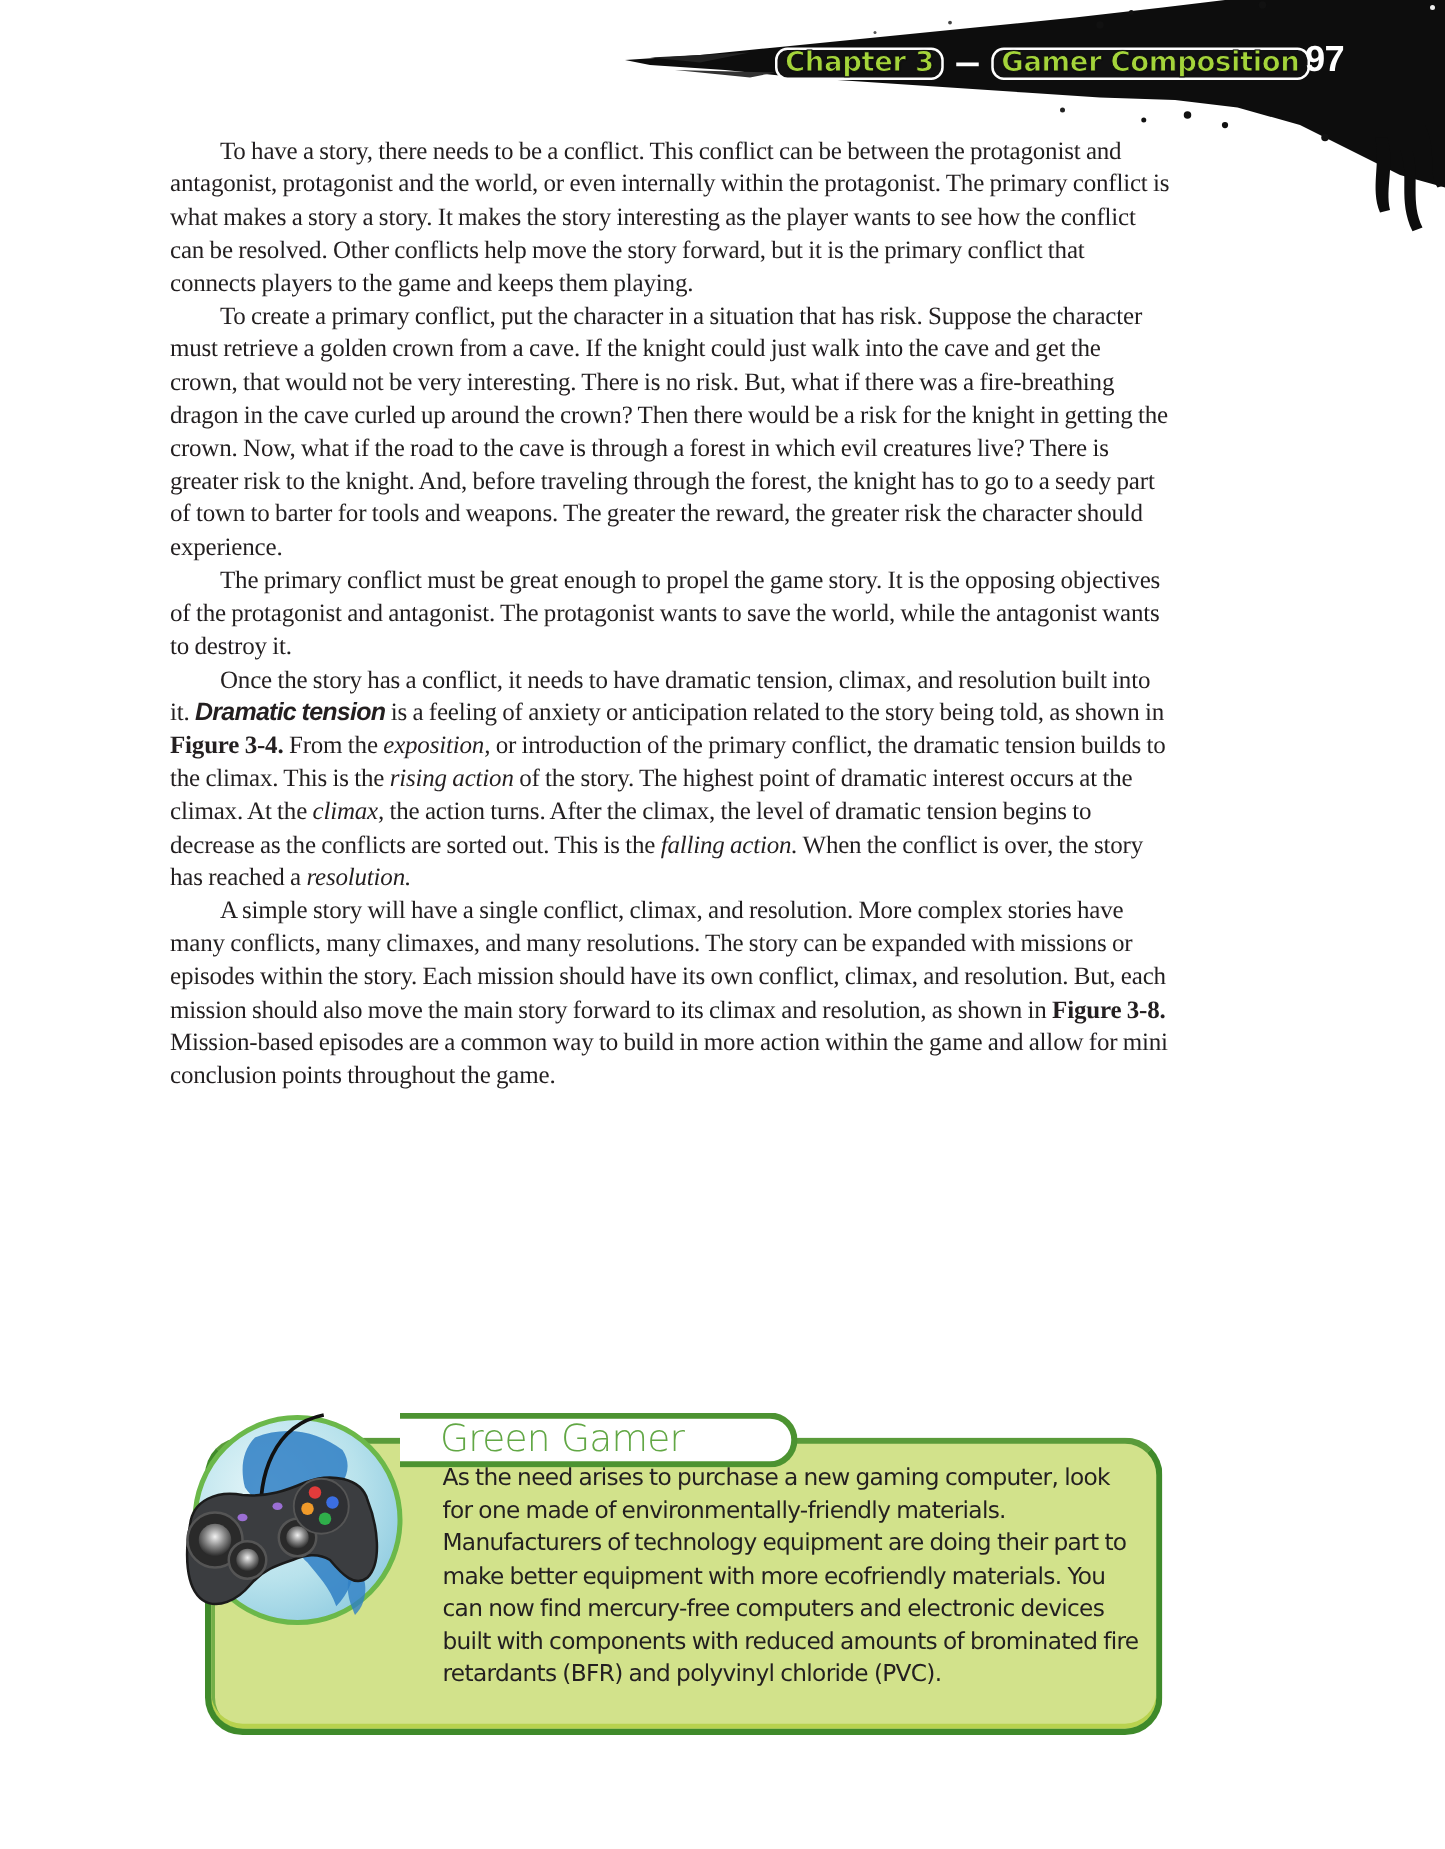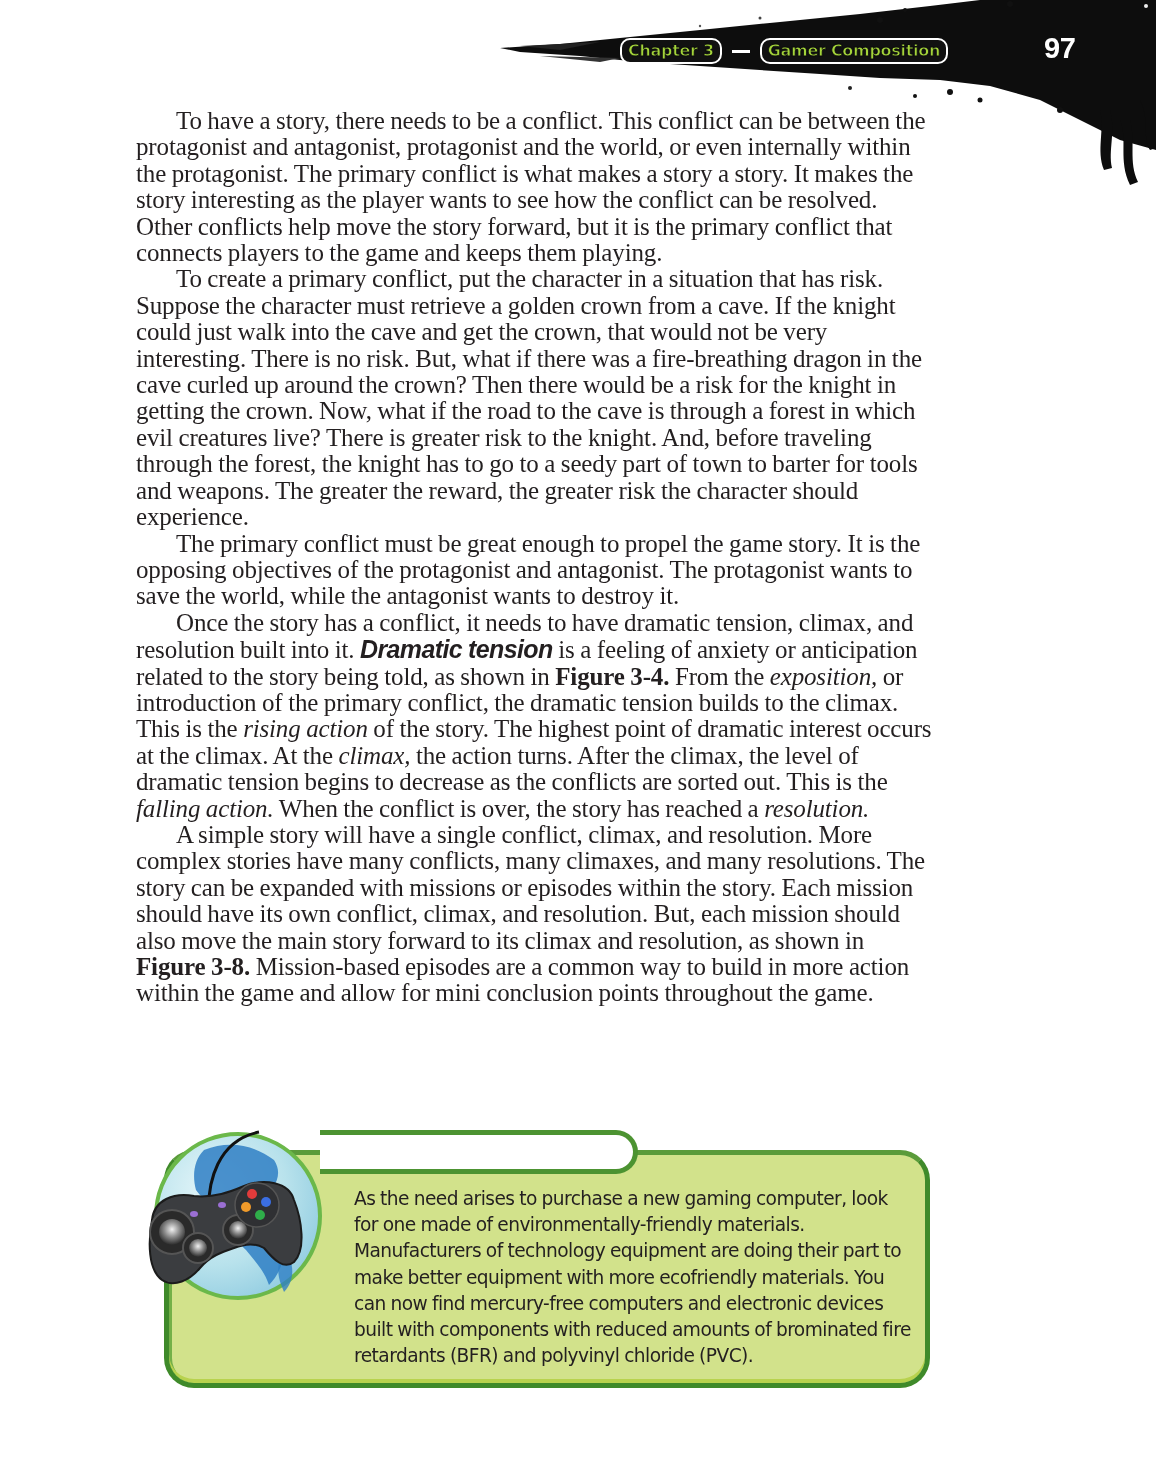--- a/index.html
+++ b/index.html
@@ -28,21 +28,21 @@
       position: absolute;
       left: 620px;
       top: 38px;
       display: flex;
       align-items: center;
       gap: 10px;
     }
     .chapter-badge {
       font-family: "DejaVu Sans", "Liberation Sans", sans-serif;
       font-weight: 900;
-      font-size: 16px;
+      font-size: 22px;
       letter-spacing: -0.3px;
       color: #a4d43a;
       padding: 1px 6px;
       background: #111;
       border: 2px solid #ffffff;
       border-radius: 10px;
       -webkit-text-stroke: 0.8px #0e0e0e;
       text-shadow: 0 0 1px #000;
       line-height: 20px;
     }
@@ -83,21 +83,21 @@
         -1.5px  1.5px 0 #a6d53c,
          1.5px  1.5px 0 #a6d53c,
          0     -2px   0 #a6d53c,
          0      2px   0 #a6d53c,
         -2px    0     0 #a6d53c,
          2px    0     0 #a6d53c;
     }
     .section-heading.first { margin-top: 3px; }
     .section-heading.second { margin-top: 6px; }
     p.body {
-      font-size: 25px;
+      font-size: 20px;
       line-height: 26.4px;
       margin: 0;
       text-indent: 40px;
       letter-spacing: -0.15px;
       word-spacing: -0.5px;
     }
     .key-term {
       font-family: "Liberation Sans", "DejaVu Sans", sans-serif;
       font-weight: bold;
       font-style: italic;
@@ -146,21 +146,21 @@
       font-family: "DejaVu Sans", "Liberation Sans", sans-serif;
       font-size: 30px;
       font-weight: 300;
       letter-spacing: -0.6px;
       color: #62a745;
       line-height: 36px;
     }
     .callout-text {
       position: absolute;
       left: 220px;
-      top: 66px;
+      top: 50px;
       width: 560px;
       font-family: "DejaVu Sans", "Liberation Sans", sans-serif;
       font-size: 18.6px;
       line-height: 26.2px;
       color: #231f20;
       letter-spacing: -0.55px;
       word-spacing: -0.6px;
     }
     .callout-icon {
       position: absolute;
@@ -208,20 +208,21 @@
   <p class="body">To create a primary conflict, put the character in a situation that has risk. Suppose the character must retrieve a golden crown from a cave. If the knight could just walk into the cave and get the crown, that would not be very interesting. There is no risk. But, what if there was a fire-breathing dragon in the cave curled up around the crown? Then there would be a risk for the knight in getting the crown. Now, what if the road to the cave is through a forest in which evil creatures live? There is greater risk to the knight. And, before traveling through the forest, the knight has to go to a seedy part of town to barter for tools and weapons. The greater the reward, the greater risk the character should experience.</p>
   <p class="body">The primary conflict must be great enough to propel the game story. It is the opposing objectives of the protagonist and antagonist. The protagonist wants to save the world, while the antagonist wants to destroy it.</p>
 
   <p class="body"><span>Once the story has a conflict, it needs to have dramatic tension, climax, and resolution built into it. </span><span class="key-term">Dramatic tension</span><span> is a feeling of anxiety or anticipation related to the story being told, as shown in </span><span class="fig-ref">Figure 3-4.</span><span> From the </span><span class="term-italic">exposition,</span><span> or introduction of the primary conflict, the dramatic tension builds to the climax. This is the </span><span class="term-italic">rising action</span><span> of the story. The highest point of dramatic interest occurs at the climax. At the </span><span class="term-italic">climax,</span><span> the action turns. After the climax, the level of dramatic tension begins to decrease as the conflicts are sorted out. This is the </span><span class="term-italic">falling action.</span><span> When the conflict is over, the story has reached a </span><span class="term-italic">resolution.</span></p>
   <p class="body"><span>A simple story will have a single conflict, climax, and resolution. More complex stories have many conflicts, many climaxes, and many resolutions. The story can be expanded with missions or episodes within the story. Each mission should have its own conflict, climax, and resolution. But, each mission should also move the main story forward to its climax and resolution, as shown in </span><span class="fig-ref">Figure 3-8.</span><span> Mission-based episodes are a common way to build in more action within the game and allow for mini conclusion points throughout the game.</span></p>
 </div>
 
 <div class="callout">
   <div class="callout-frame"></div>
   <div class="callout-title-tab"></div>
+  <div class="callout-title">Green Gamer</div>
   <div class="callout-text">As the need arises to purchase a new gaming computer, look for one made of environmentally-friendly materials. Manufacturers of technology equipment are doing their part to make better equipment with more ecofriendly materials. You can now find mercury-free computers and electronic devices built with components with reduced amounts of brominated fire retardants (BFR) and polyvinyl chloride (PVC).</div>
 
   <svg class="callout-icon" viewBox="0 0 200 200" xmlns="http://www.w3.org/2000/svg">
     <defs>
       <radialGradient id="globeGrad" cx="0.35" cy="0.35" r="0.75">
         <stop offset="0" stop-color="#e6f6f9"></stop>
         <stop offset="0.6" stop-color="#b8e2ec"></stop>
         <stop offset="1" stop-color="#8fcbe0"></stop>
       </radialGradient>
       <radialGradient id="stickGrad" cx="0.5" cy="0.4" r="0.6">

